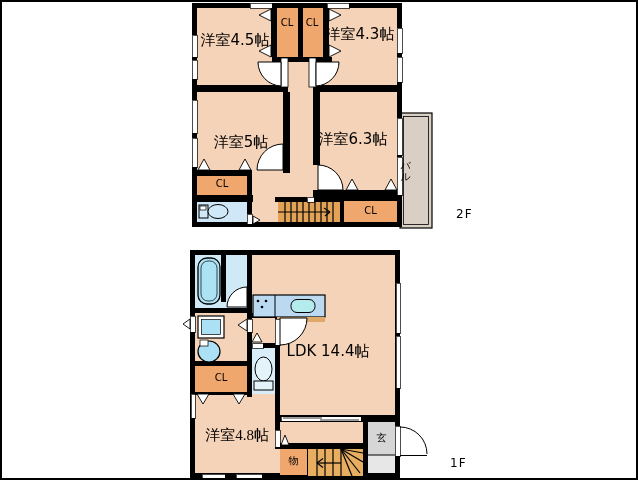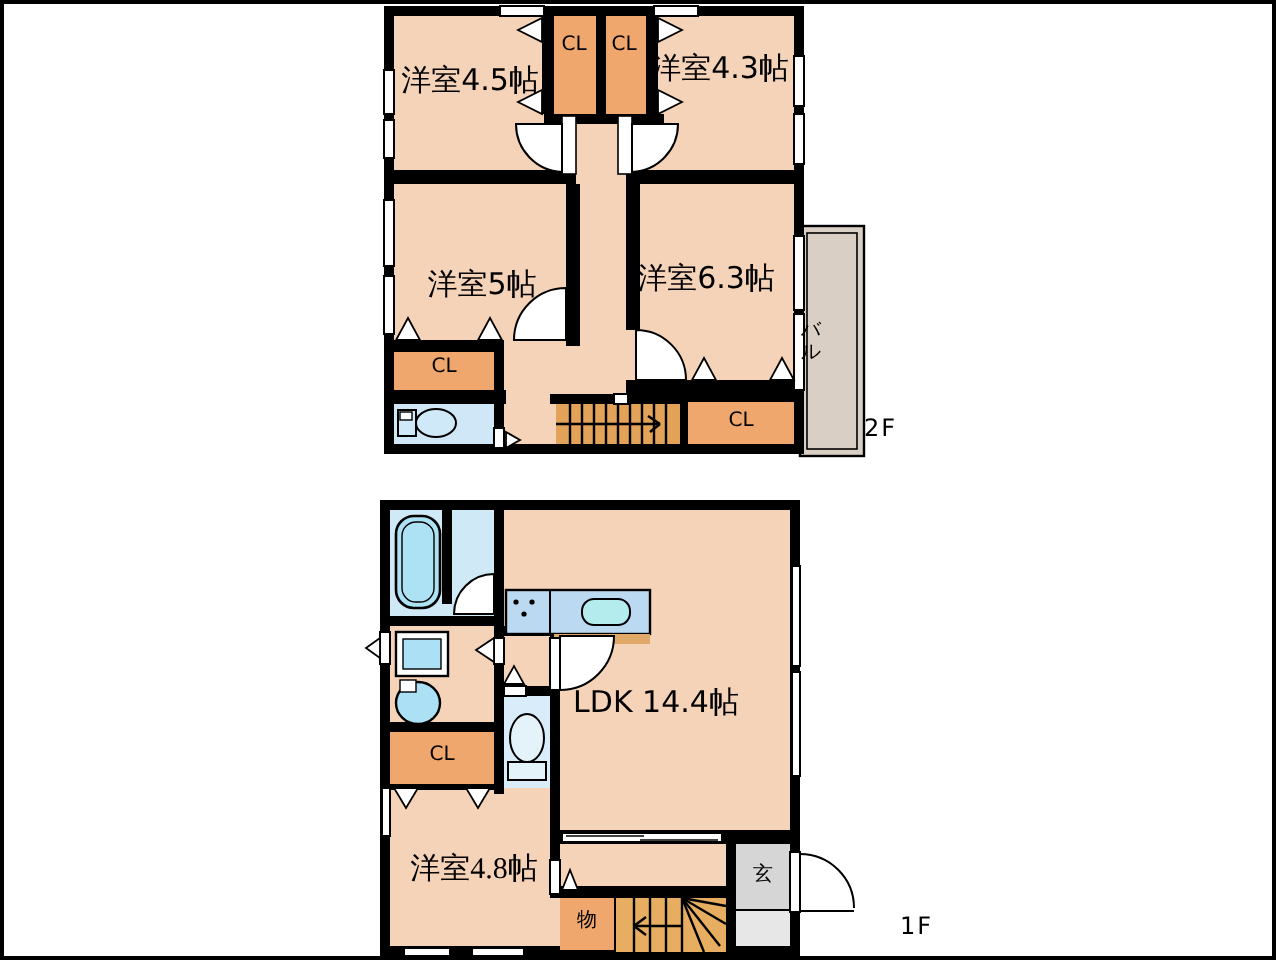--- a/index.html
+++ b/index.html
@@ -237,21 +237,21 @@
 
 <div class="lbl c" style="left:197px;top:34px;width:76px;">洋室4.5帖</div>
 <div class="lbl v" style="left:280px;top:17px;width:14px;">CL</div>
 <div class="lbl v" style="left:305px;top:17px;width:14px;">CL</div>
 <div class="lbl c" style="left:320px;top:28px;width:80px;">洋室4.3帖</div>
 <div class="lbl c" style="left:203px;top:136px;width:76px;">洋室5帖</div>
 <div class="lbl c" style="left:312px;top:133px;width:82px;">洋室6.3帖</div>
 <div class="lbl v" style="left:399px;top:146px;width:13px;margin-top:14px;">バル</div>
 <div class="lbl c s" style="left:197px;top:178px;width:50px;">CL</div>
 <div class="lbl c s" style="left:344px;top:205px;width:53px;">CL</div>
-<div class="lbl fl" style="left:432px;top:208px;text-align:right;">2F</div>
+<div class="lbl fl" style="left:456px;top:208px;text-align:right;">2F</div>
 
 <div class="lbl c" style="left:278px;top:345px;width:100px;">LDK 14.4帖</div>
 <div class="lbl c s" style="left:195px;top:372px;width:52px;">CL</div>
 <div class="lbl c" style="left:194px;top:429px;width:86px;font-family:Liberation Serif, serif;">洋室4.8帖</div>
 <div class="lbl c s" style="left:280px;top:455px;width:27px;">物</div>
 <div class="lbl c s" style="left:368px;top:432px;width:27px;">玄</div>
 <div class="lbl fl" style="left:426px;top:457px;margin-left:24px;">1F</div>
 
 <div id="frame"></div>
 </div>

